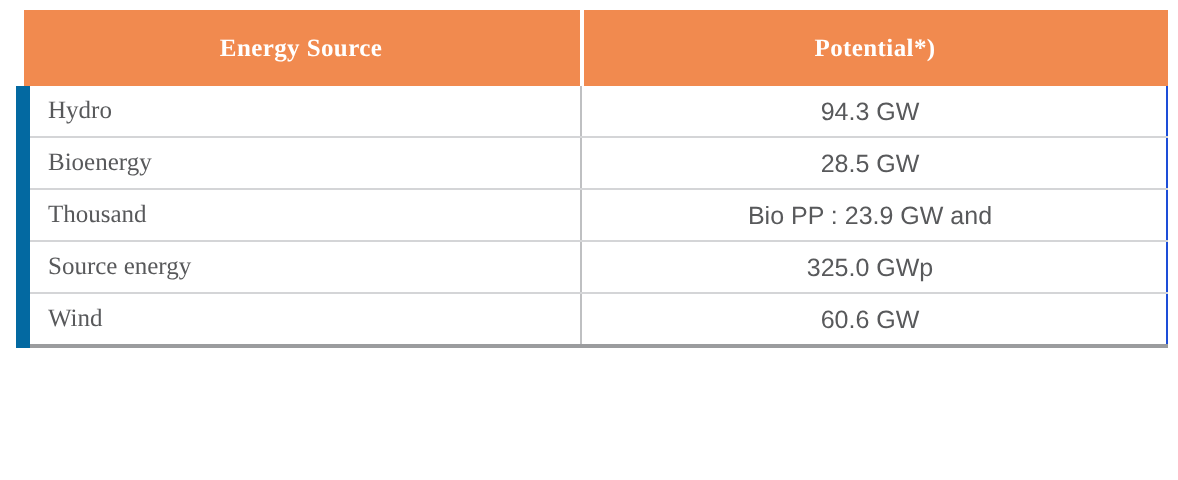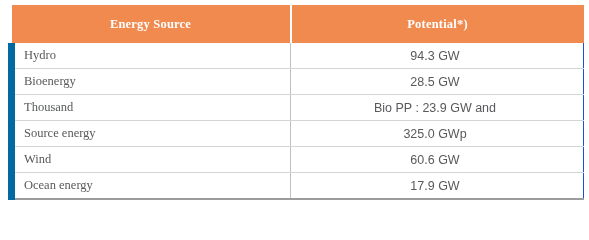--- a/index.html
+++ b/index.html
@@ -119,19 +119,15 @@
         <td class="body-cell cell-potential">Bio PP : 23.9 GW and</td>
       </tr>
       <tr>
         <td class="body-cell cell-source">Source energy</td>
         <td class="body-cell cell-potential">325.0 GWp</td>
       </tr>
       <tr>
         <td class="body-cell cell-source">Wind</td>
         <td class="body-cell cell-potential">60.6 GW</td>
       </tr>
-      <tr>
-        <td class="body-cell cell-source">Ocean energy</td>
-        <td class="body-cell cell-potential">17.9 GW</td>
-      </tr>
     </tbody>
   </table>
 </div>
 
 </body></html>

